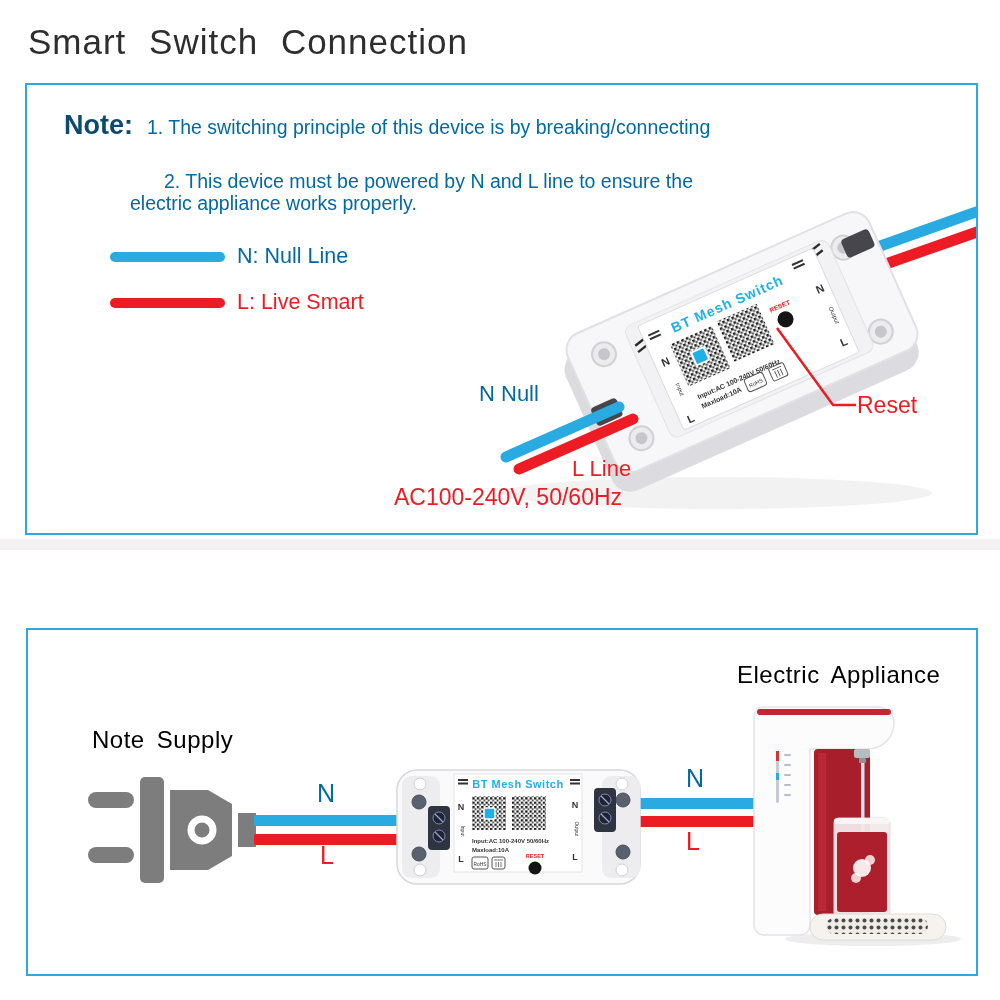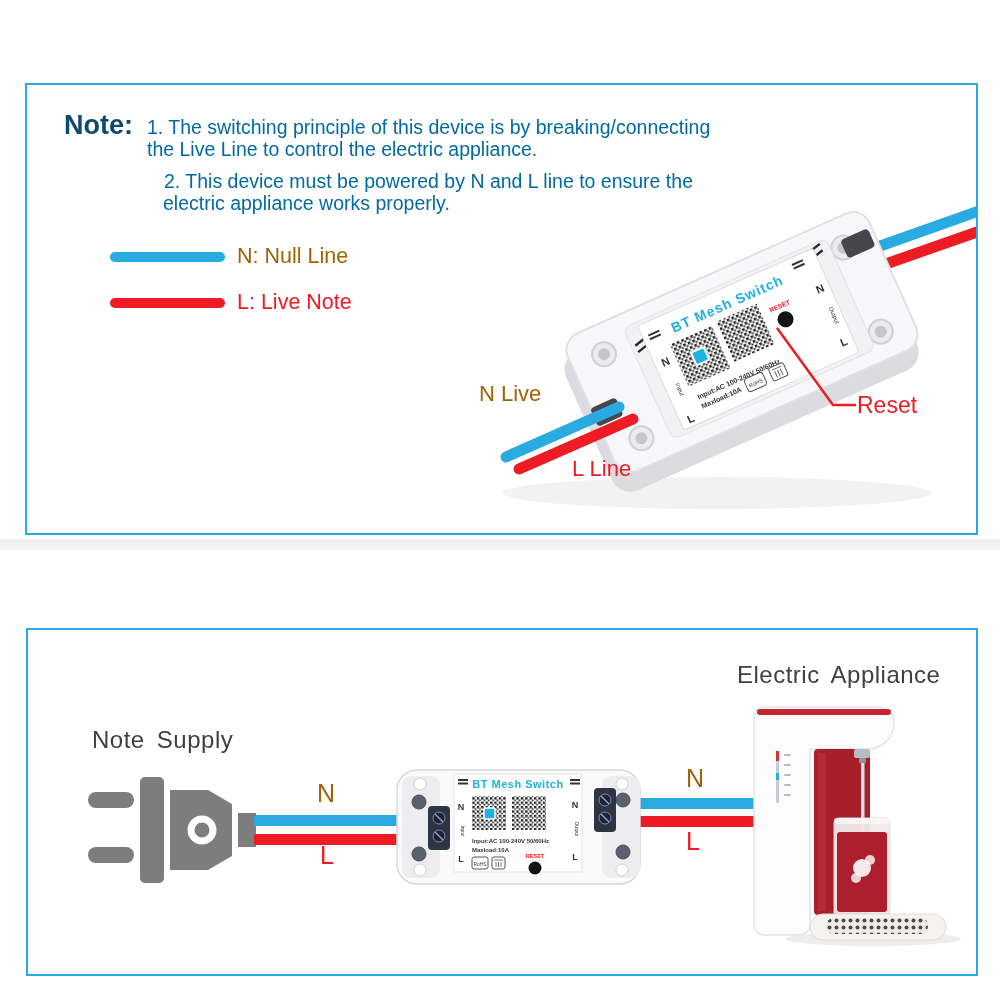--- a/index.html
+++ b/index.html
@@ -2,37 +2,38 @@
 <html><head>
 <meta charset="utf-8">
 <style>
   html,body{margin:0;padding:0;background:#fff;}
   .page{position:relative;width:1000px;height:1000px;background:#fff;overflow:hidden;
         font-family:"Liberation Sans",sans-serif;}
   .sec-title{position:absolute;color:#2e2e2e;font-size:35px;font-weight:400;
              letter-spacing:1px;word-spacing:12px;white-space:nowrap;}
   .box{position:absolute;border:2px solid #29ABE2;background:#fff;}
   .lbl{position:absolute;white-space:nowrap;}
-  .cyan{color:#a16207;}
+  .cyan{color:#0369a1;}
   .red{color:#ED1C24;}
   .gray-band{position:absolute;left:0;width:1000px;height:11px;background:#f3f1f1;}
   .note-label{position:absolute;color:#0c4a6e;font-weight:bold;font-size:27px;}
   .note-line{position:absolute;color:#0369a1;font-size:19.5px;white-space:nowrap;}
   .legend-bar{position:absolute;height:10px;width:115px;border-radius:5px;}
   .legend-text{position:absolute;font-size:21.5px;white-space:nowrap;}
   .big-note{font-size:22px;}
-  .dev-label{font-size:24px;color:#404040;letter-spacing:.5px;word-spacing:5px;}
+  .dev-label{font-size:24px;color:#000000;letter-spacing:.5px;word-spacing:5px;}
   svg{position:absolute;left:0;top:0;}
   svg text{font-family:"Liberation Sans",sans-serif;}
 </style>
 </head>
 <body>
 
 <div class="page">
 
+  <div class="sec-title" style="left:28px;top:22px;">Smart Switch Connection</div>
 
   <div class="box" style="left:25px;top:83px;width:949px;height:448px;">
 
     <svg width="949" height="448" viewBox="0 0 949 448">
       <defs>
         <pattern id="qrA" width="5" height="5" patternUnits="userSpaceOnUse">
           <rect width="5" height="5" fill="#ffffff"></rect>
           <rect width="2.6" height="2.6" fill="#1e1e1e"></rect>
           <rect x="2.6" y="2.6" width="1.9" height="1.9" fill="#1e1e1e"></rect>
         </pattern>
@@ -107,31 +108,31 @@
 
       <path d="M592 322 L479 372" stroke="#29ABE2" stroke-width="11" stroke-linecap="round"></path>
       <path d="M606 334 L492 384" stroke="#ED1C24" stroke-width="11" stroke-linecap="round"></path>
 
       <path d="M750 243 L806 320 L829 320" stroke="#ED1C24" stroke-width="2.5" fill="none"></path>
     </svg>
   </div>
 
   <div class="note-label" style="left:64px;top:110px;">Note:</div>
   <div class="note-line" style="left:147px;top:116px;">1. The switching principle of this device is by breaking/connecting</div>
-  <div class="note-line" style="left:147px;top:138px;">the Live Line to control the electric appliance.</div>
   <div class="note-line" style="left:164px;top:170px;">2. This device must be powered by N and L line to ensure the</div>
-  <div class="note-line" style="left:163px;top:192px;text-align:center;">electric appliance works properly.</div>
+  <div class="note-line" style="left:130px;top:192px;text-align:center;">electric appliance works properly.</div>
 
   <div class="legend-bar" style="left:110px;top:252px;background:#29ABE2;"></div>
   <div class="legend-text cyan" style="left:237px;top:244px;">N: Null Line</div>
   <div class="legend-bar" style="left:110px;top:298px;background:#ED1C24;"></div>
-  <div class="legend-text red" style="left:237px;top:290px;">L: Live Note</div>
-
-  <div class="lbl cyan big-note" style="left:479px;top:381px;">N Live</div>
+  <div class="legend-text red" style="left:237px;top:290px;">L: Live Smart</div>
+
+  <div class="lbl cyan big-note" style="left:479px;top:381px;">N Null</div>
   <div class="lbl red big-note" style="left:572px;top:456px;">L Line</div>
+  <div class="lbl red" style="left:394px;top:484px;font-size:23px;">AC100-240V, 50/60Hz</div>
   <div class="lbl red" style="left:857px;top:392px;font-size:23px;">Reset</div>
 
   <div class="gray-band" style="top:539px;"></div>
 
 
   <div class="box" style="left:26px;top:628px;width:948px;height:344px;">
 
     <svg width="948" height="344" viewBox="0 0 948 344">
       <defs>
         <pattern id="qrB" width="4.4" height="4.4" patternUnits="userSpaceOnUse">

